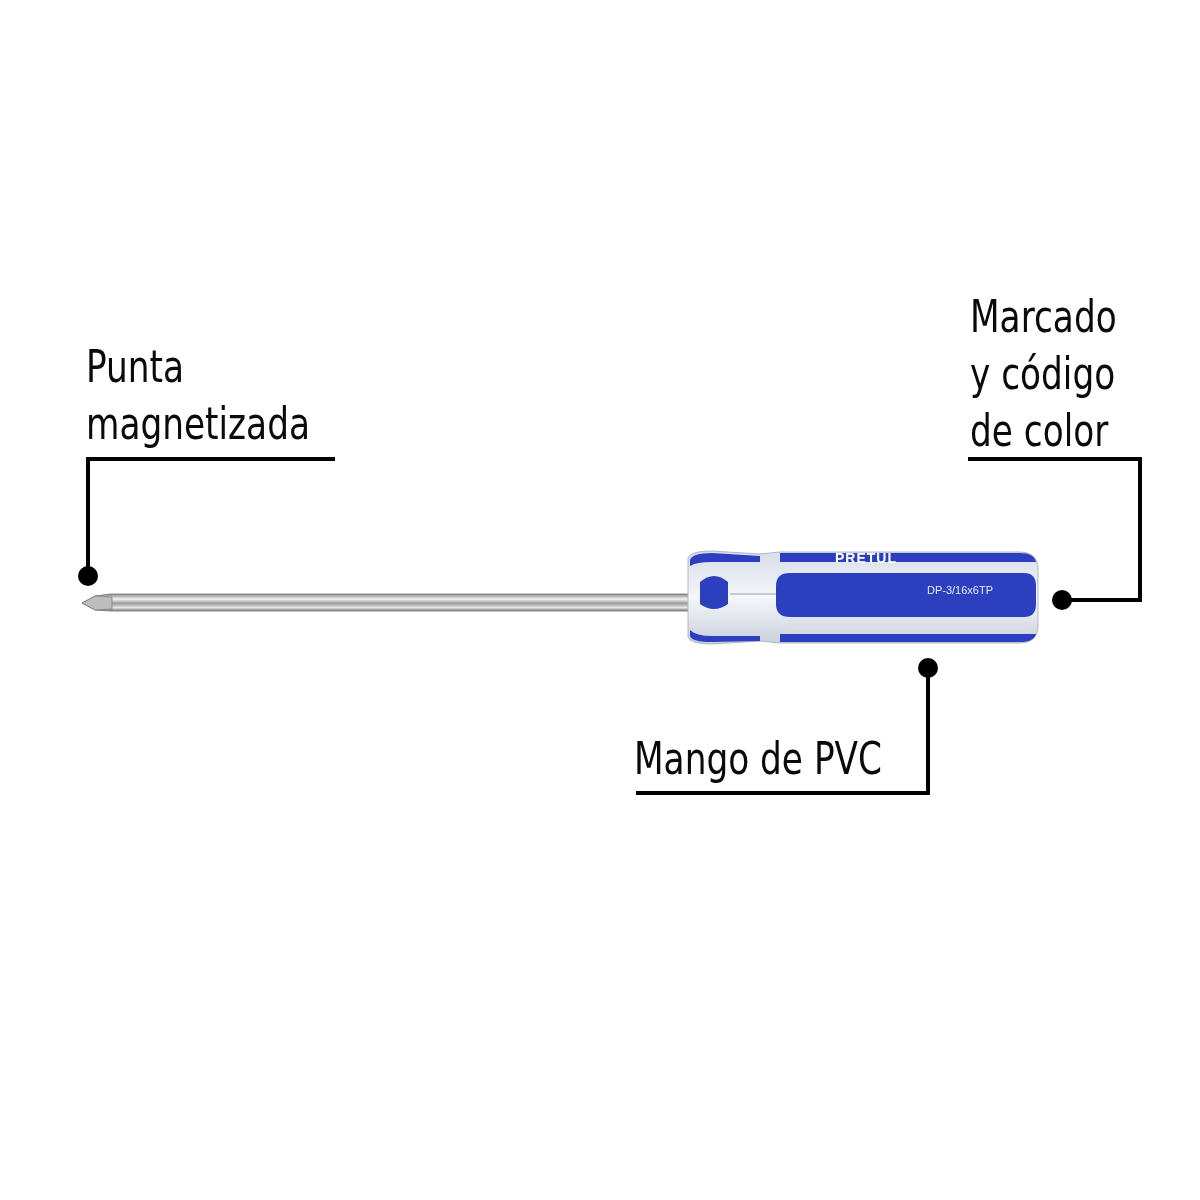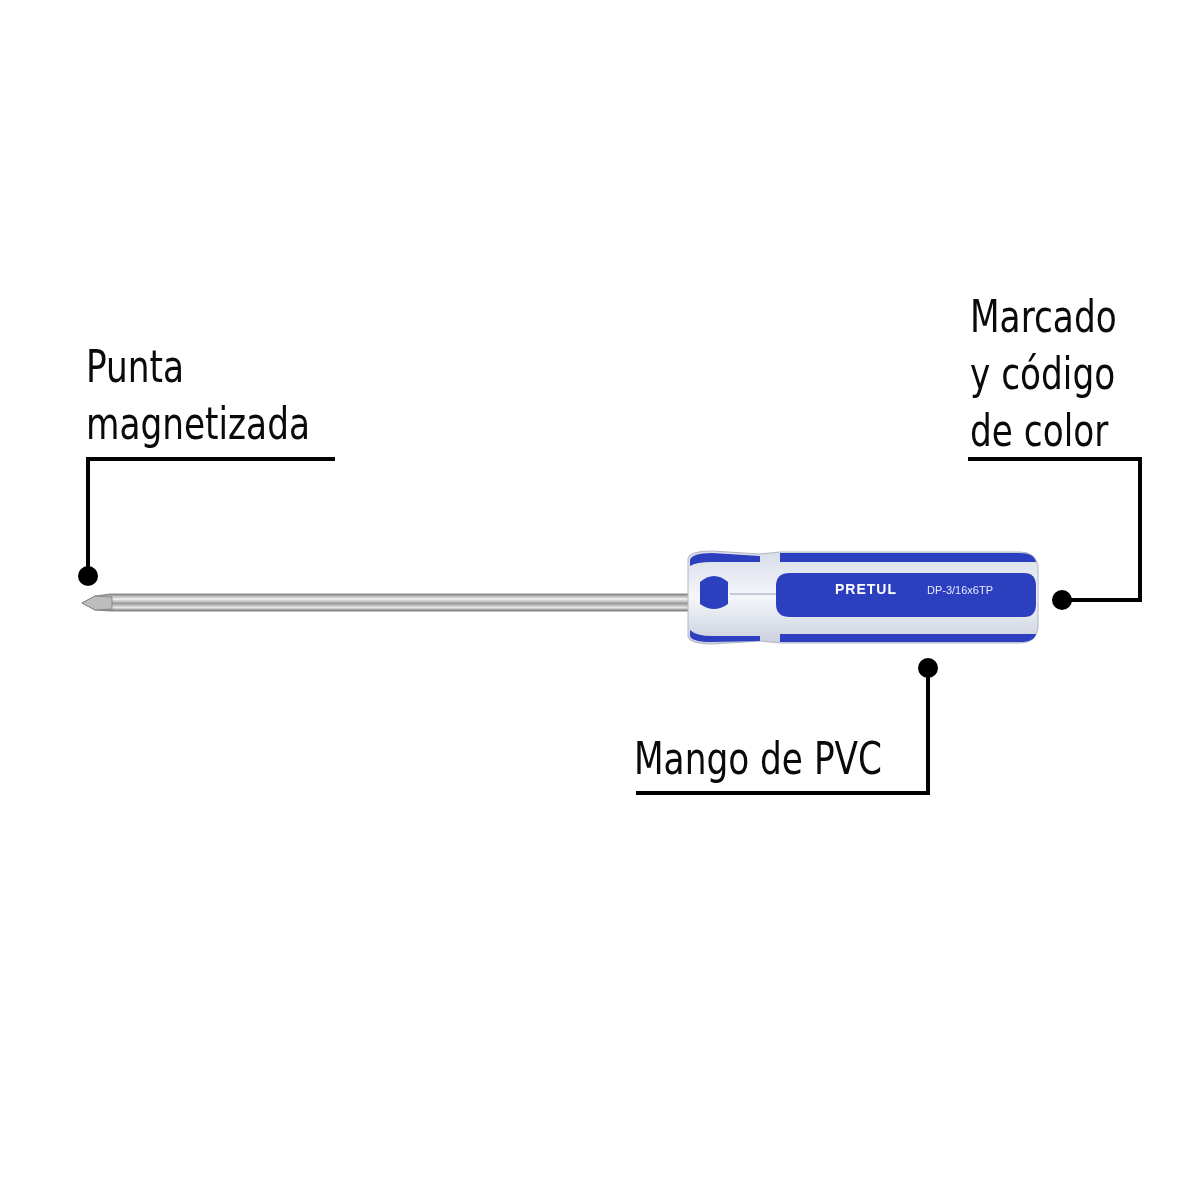--- a/index.html
+++ b/index.html
@@ -44,21 +44,21 @@
     <path d="M780,634 L1036,634 Q1034,642 1020,642 L780,642 Z" fill="#2b3fbf"></path>
 
     <path d="M790,573 L1024,573 Q1036,573 1036,586 L1036,604 Q1036,617 1024,617 L790,617 Q776,617 776,604 L776,586 Q776,573 790,573 Z" fill="#2b3fbf"></path>
 
     <path d="M700,582 Q714,570 728,582 L728,604 Q714,614 700,604 Z" fill="#2b3fbf"></path>
     <line x1="730" y1="594" x2="776" y2="594" stroke="#c3c9d6" stroke-width="2"></line>
     <line x1="790" y1="625" x2="1030" y2="625" stroke="#d9dde6" stroke-width="2"></line>
   </g>
 </svg>
 
-<span class="brand" style="left:835px; top:581px;">PRETUL</span>
+<span class="brand" style="left:835px; top:550px;">PRETUL</span>
 <span class="model" style="left:919px; top:584px;">DP-3/16x6TP</span>
 
 <div>
   <div class="label" style="left:86px; top:338px;">
     <div>Punta</div>
     <div>magnetizada</div>
   </div>
   <div class="hline" style="left:86px; top:457px; width:249px; height:4px;"></div>
   <div class="vline" style="left:86px; top:457px; width:4px; height:118px;"></div>
   <div class="dot" style="left:78px; top:566px;"></div>

